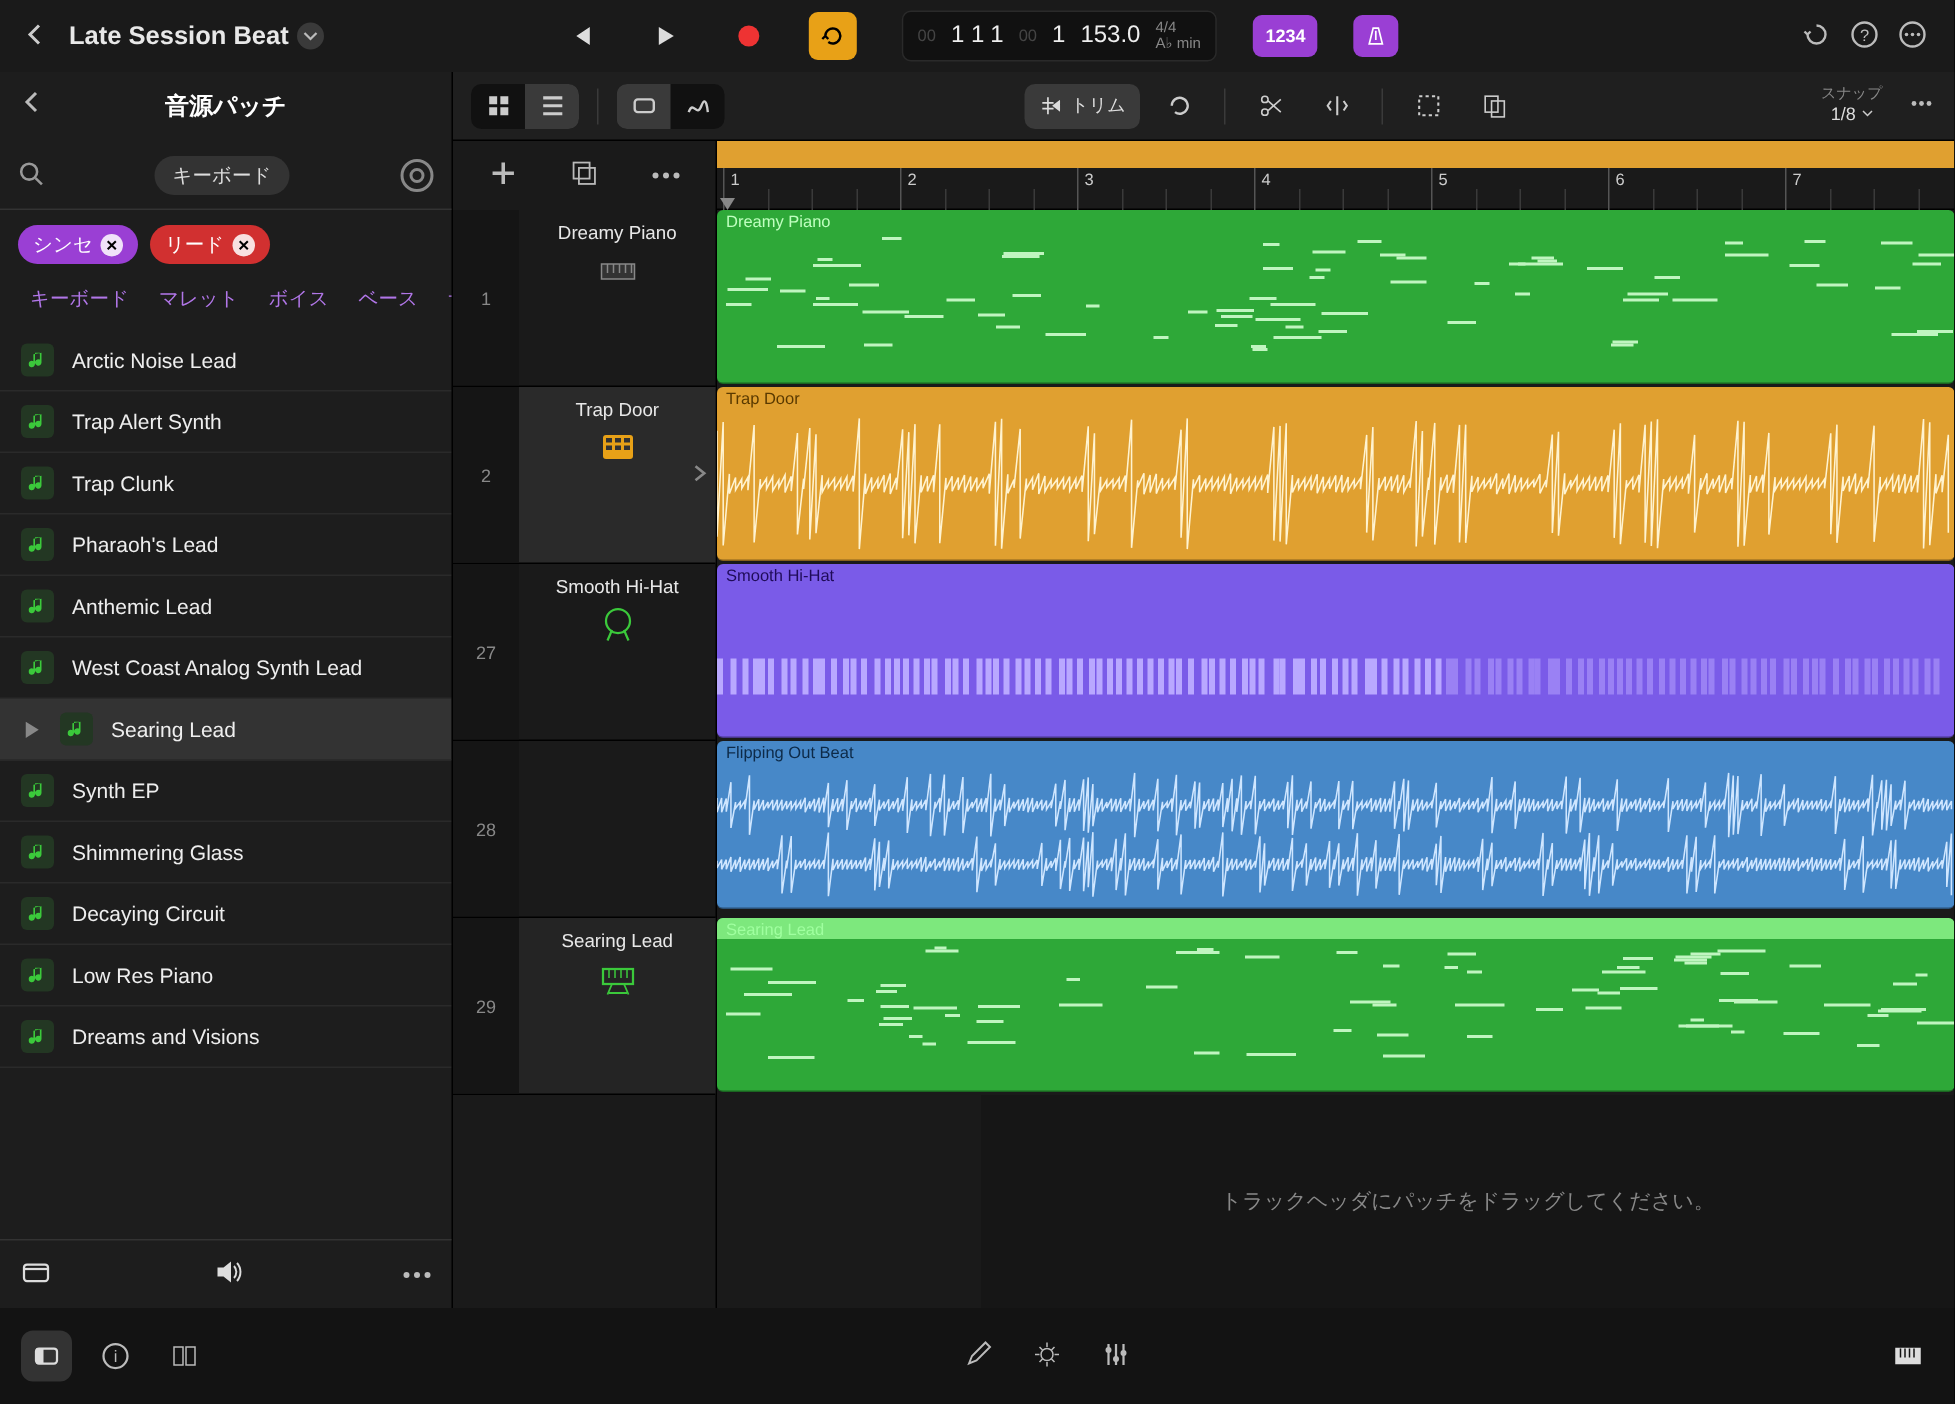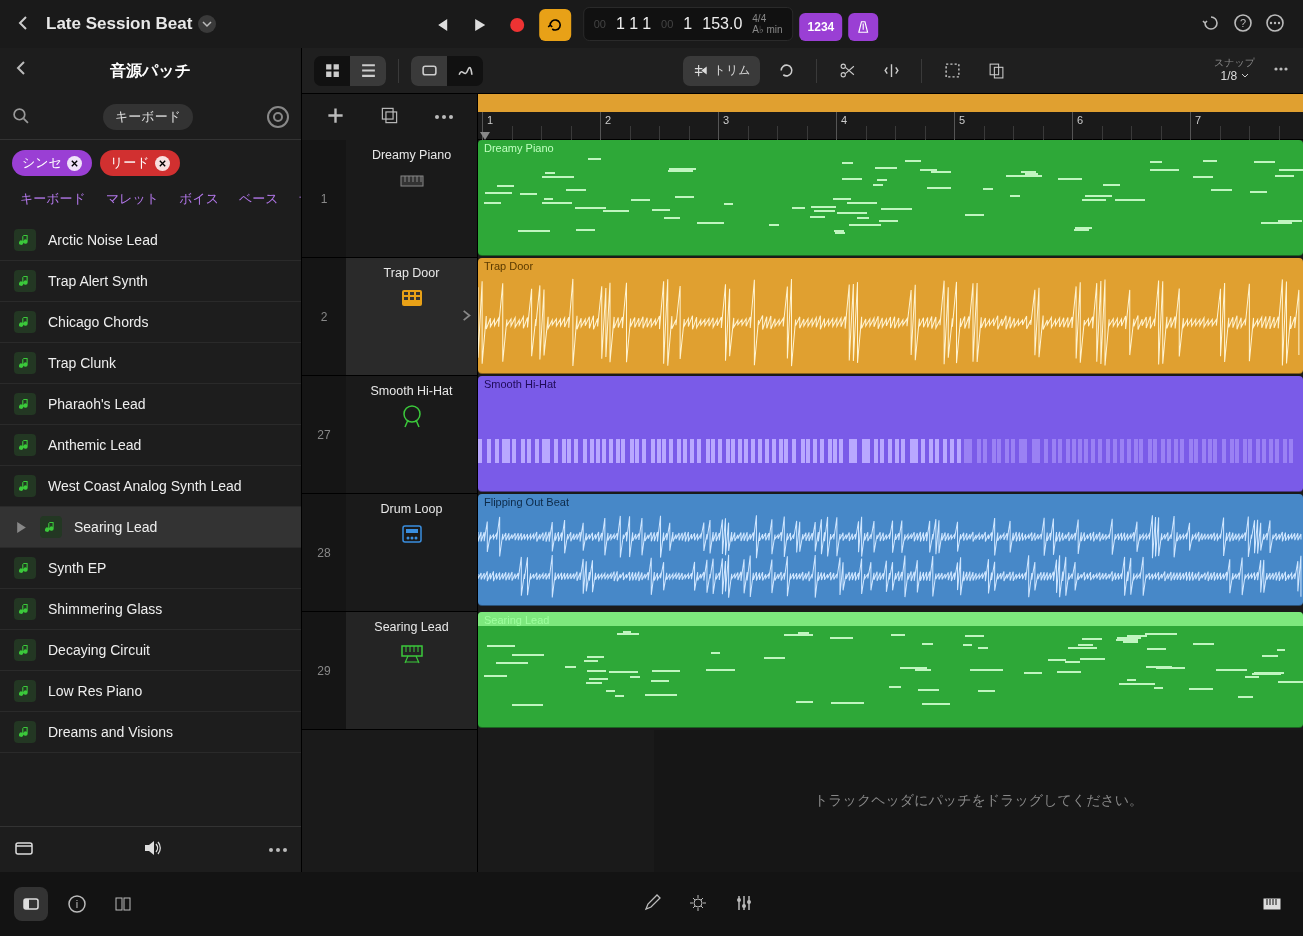--- a/index.html
+++ b/index.html
@@ -3,21 +3,21 @@
 <meta charset="utf-8">
 <style>
   *{box-sizing:border-box;margin:0;padding:0;font-family:-apple-system,"Helvetica Neue",Arial,sans-serif;}
   html,body{width:1303px;height:936px;background:#000;color:#e8e8e8;overflow:hidden;font-size:13px;}
   
   .topbar{height:48px;background:#1a1a1a;display:flex;align-items:center;position:relative;}
   .topbar .left{display:flex;align-items:center;gap:14px;padding-left:16px;}
   .topbar .title-wrap{display:flex;align-items:center;gap:6px;font-size:17px;font-weight:600;}
   .topbar .chev{width:16px;height:16px;fill:#ccc;}
   .dd-btn{width:18px;height:18px;border-radius:50%;background:#3a3a3a;display:flex;align-items:center;justify-content:center;}
-  .topbar .center{position:absolute;left:50%;transform:translateX(-50%);display:flex;align-items:flex-end;gap:6px;}
+  .topbar .center{position:absolute;left:50%;transform:translateX(-50%);display:flex;align-items:center;gap:24px;}
   .tb-btn{width:32px;height:32px;border-radius:6px;display:flex;align-items:center;justify-content:center;}
   .tb-btn svg{width:16px;height:16px;fill:#ddd;}
   .rec-dot{width:14px;height:14px;border-radius:50%;background:#e33;}
   .cycle-btn{background:#e8a117;}
   .cycle-btn svg{fill:#000;}
   .lcd{height:34px;background:#111;border:1px solid #2a2a2a;border-radius:6px;display:flex;align-items:center;gap:10px;padding:0 10px;font-family:"Helvetica Neue",Arial,sans-serif;margin-left:6px;}
   .lcd .pos{display:flex;align-items:baseline;gap:4px;}
   .lcd .big{font-size:16px;color:#eee;font-weight:500;}
   .lcd .dim{font-size:11px;color:#444;}
   .lcd .sig{font-size:10px;color:#888;line-height:1.1;text-align:left;}
@@ -261,28 +261,20 @@
             </svg>
           </span>
           <span class="patch-name">Trap Alert Synth</span>
         </div>
         <div class="patch">
           <span class="note-ic">
             <svg viewBox="0 0 12 12">
               <path d="M4 1v7a2 2 0 1 1-1-1.7V2l5-1v6a2 2 0 1 1-1-1.7V1z" fill="#3bc93b"></path>
             </svg>
           </span>
-          <span class="patch-name">Chicago Chords</span>
-        </div>
-        <div class="patch">
-          <span class="note-ic">
-            <svg viewBox="0 0 12 12">
-              <path d="M4 1v7a2 2 0 1 1-1-1.7V2l5-1v6a2 2 0 1 1-1-1.7V1z" fill="#3bc93b"></path>
-            </svg>
-          </span>
           <span class="patch-name">Trap Clunk</span>
         </div>
         <div class="patch">
           <span class="note-ic">
             <svg viewBox="0 0 12 12">
               <path d="M4 1v7a2 2 0 1 1-1-1.7V2l5-1v6a2 2 0 1 1-1-1.7V1z" fill="#3bc93b"></path>
             </svg>
           </span>
           <span class="patch-name">Pharaoh's Lead</span>
         </div>
@@ -508,30 +500,20 @@
             <div class="th-body">
               <div class="th-name">Smooth Hi-Hat</div>
               <div class="th-icon"><svg viewBox="0 0 28 28">
                   <circle cx="14" cy="12" r="8" stroke="#3bc93b" stroke-width="1.5" fill="none"></circle>
                   <path d="M10 18l-3 7M18 18l3 7" stroke="#3bc93b" stroke-width="1.5"></path>
                 </svg></div>
             </div>
           </div>
           <div class="th-row" style="height: 118px;">
             <div class="th-num">28</div>
-            <div class="th-body">
-              <div class="th-name">Drum Loop</div>
-              <div class="th-icon"><svg viewBox="0 0 28 28">
-                  <rect x="5" y="6" width="18" height="16" rx="2" stroke="#3a8fe0" stroke-width="1.5" fill="none"></rect>
-                  <rect x="8" y="9" width="12" height="4" fill="#3a8fe0"></rect>
-                  <circle cx="10" cy="18" r="1.5" fill="#3a8fe0"></circle>
-                  <circle cx="14" cy="18" r="1.5" fill="#3a8fe0"></circle>
-                  <circle cx="18" cy="18" r="1.5" fill="#3a8fe0"></circle>
-                </svg></div>
-            </div>
           </div>
           <div class="th-row" style="height: 118px; background: rgb(36, 36, 36);">
             <div class="th-num">29</div>
             <div class="th-body">
               <div class="th-name">Searing Lead</div>
               <div class="th-icon"><svg viewBox="0 0 28 28">
                   <rect x="4" y="8" width="20" height="10" stroke="#3bc93b" stroke-width="1.5" fill="none"></rect>
                   <path d="M8 8v6M12 8v6M16 8v6M20 8v6" stroke="#3bc93b"></path>
                   <path d="M10 18l-3 7M18 18l3 7M8 24h12" stroke="#3bc93b" stroke-width="1.2"></path>
                 </svg></div>

